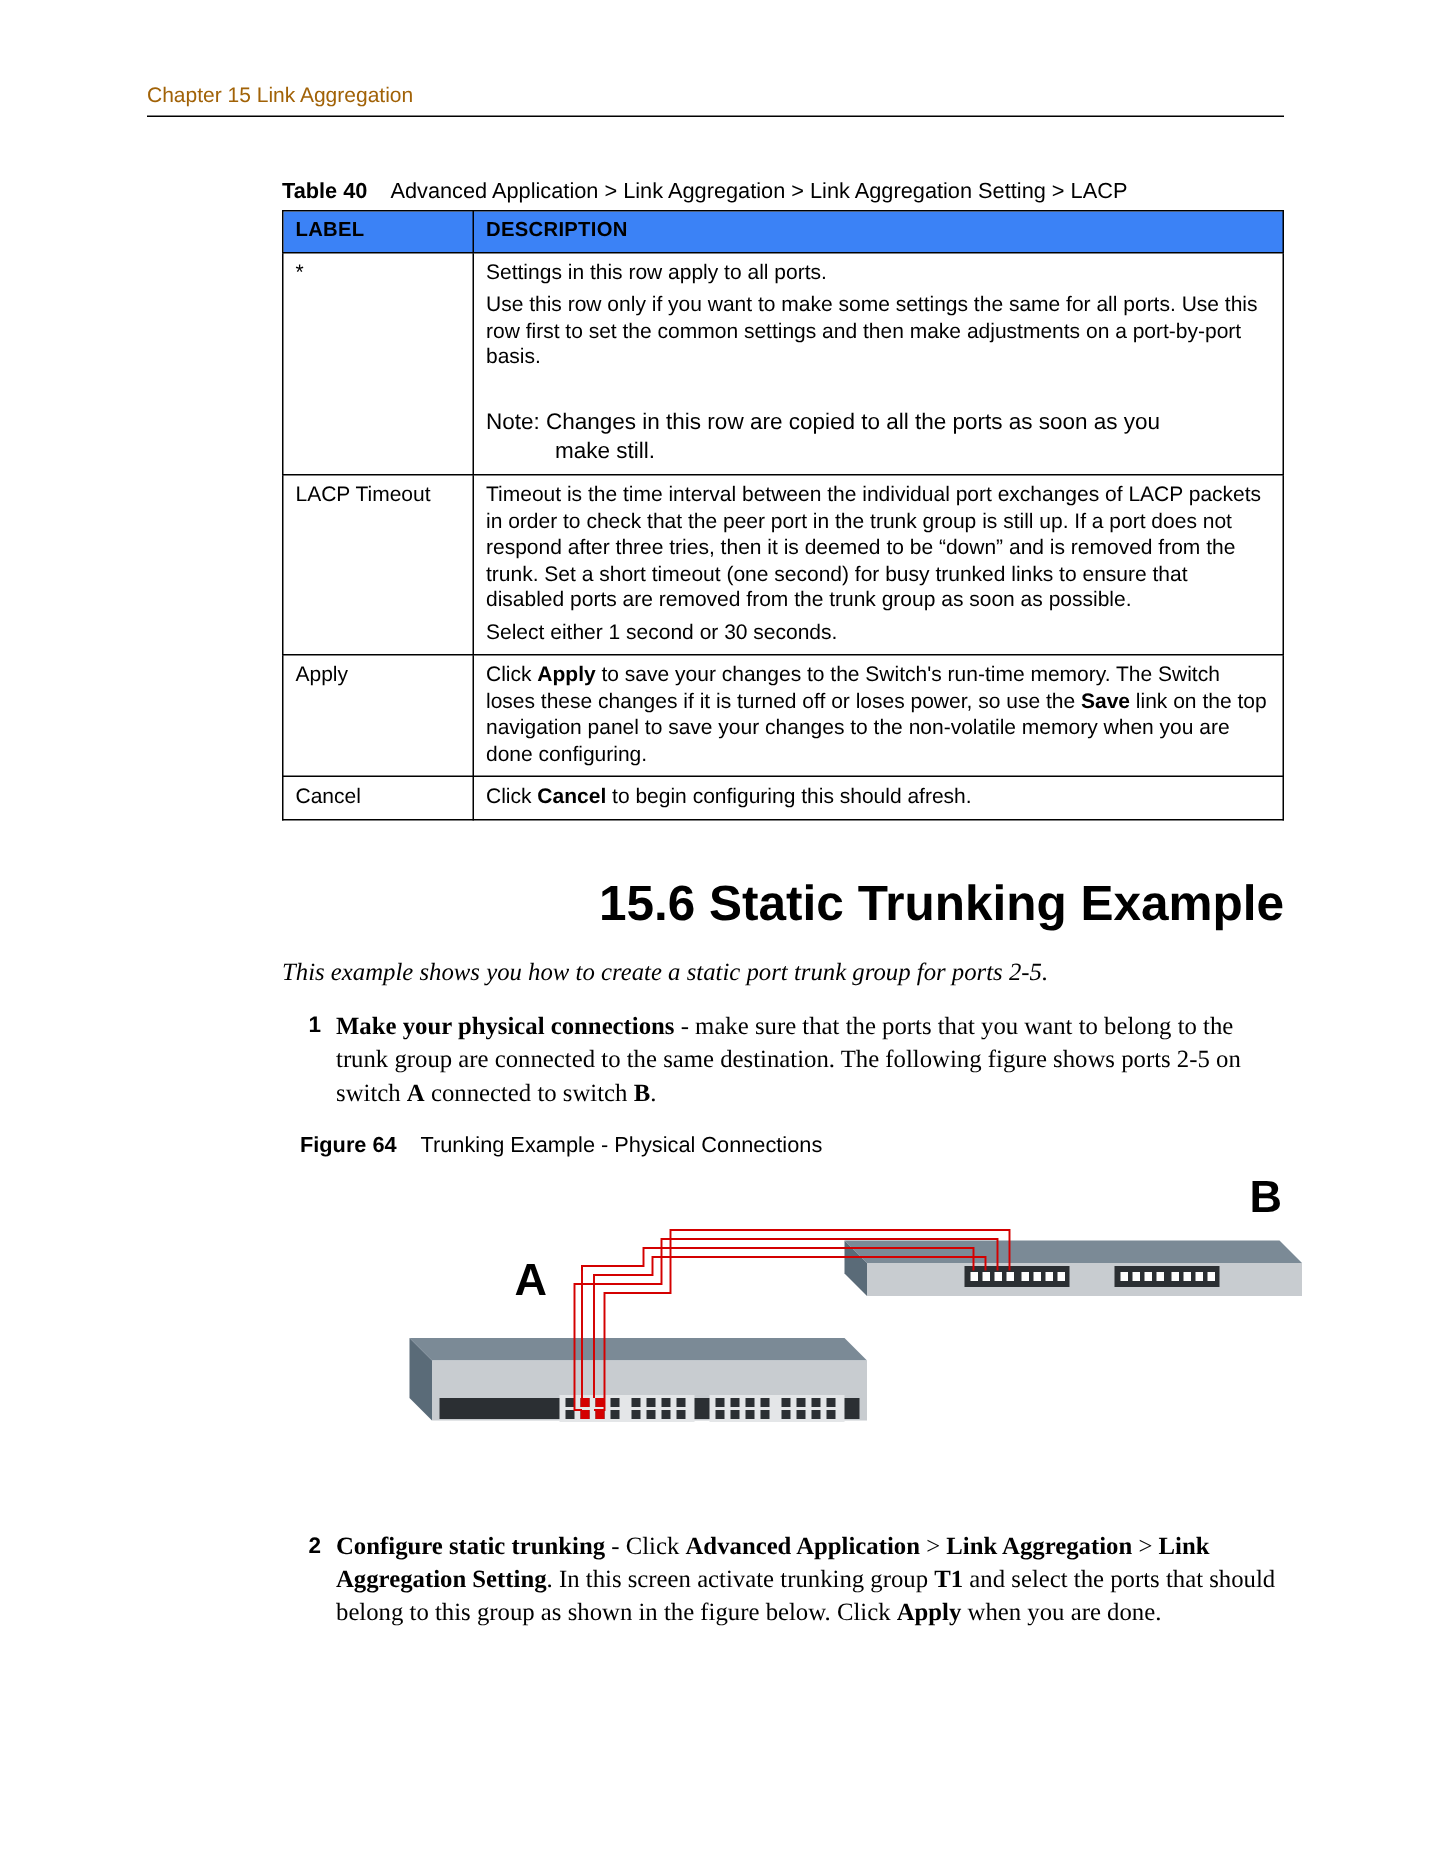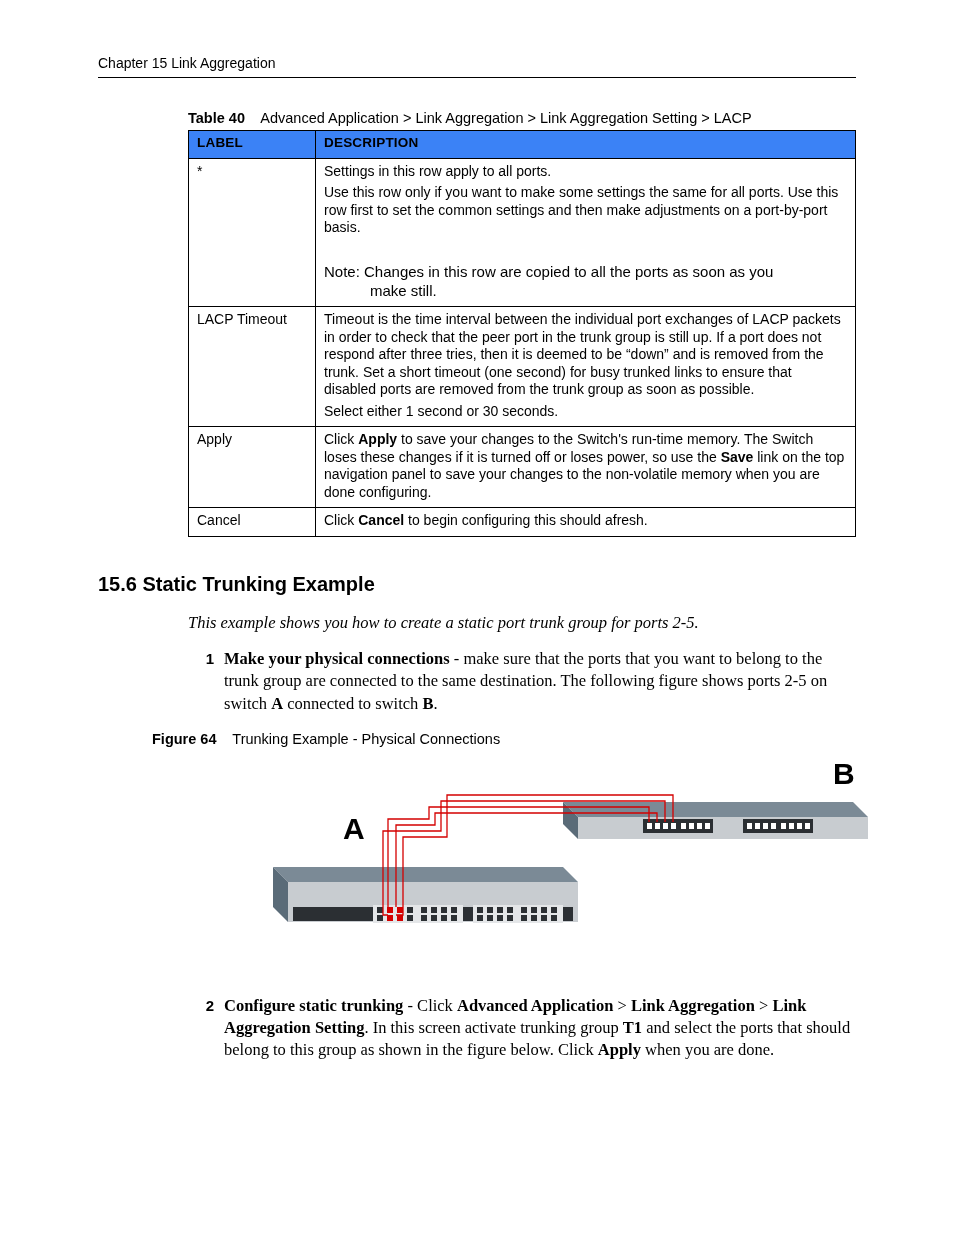--- a/index.html
+++ b/index.html
@@ -12,24 +12,24 @@
   }
   .page {
     width: 954px;
     height: 1235px;
     position: relative;
     box-sizing: border-box;
     padding: 55px 98px 0 98px;
   }
   .running-header {
     font-size: 14px;
-    color: #000000;
+    color: #a16207;
     padding-bottom: 6px;
     border-bottom: 1.5px solid #000;
-    margin-bottom: 32px;
+    margin-bottom: 42px;
   }
   .table-caption {
     font-size: 14.5px;
     margin-left: 90px;
     margin-bottom: 4px;
   }
   .table-caption .tlabel { font-weight: bold; }
   table.spec {
     border-collapse: collapse;
     width: calc(100% - 90px);
@@ -54,23 +54,24 @@
   .note-line {
     font-size: 15px;
     margin-top: 26px;
     padding-left: 0;
   }
   .note-indent { padding-left: 46px; display:block; }
   .b { font-weight: bold; }
 
   h2.section {
     font-family: Arial, Helvetica, sans-serif;
-    font-size: 20px;
+    font-size: 33px;
     font-weight: bold;
     margin: 0 0 16px 0;
+    text-align: right;
   }
   .body-text {
     font-family: "Times New Roman", Times, serif;
     font-size: 16.5px;
     line-height: 1.35;
     margin-left: 90px;
     margin-bottom: 14px;
     font-style: italic;
   }
   .step {
@@ -89,21 +90,21 @@
     flex: 0 0 26px;
     text-align: right;
     padding-right: 10px;
     padding-top: 1px;
   }
   .step .txt { flex: 1; }
   .sb { font-weight: bold; }
   .figure-caption {
     font-family: Arial, Helvetica, sans-serif;
     font-size: 14.5px;
-    margin-left: 54px;
+    margin-left: 102px;
     margin-top: 6px;
     margin-bottom: 10px;
   }
   .figure-caption .flabel { font-weight: bold; }
 
   
   .figure {
     margin-left: 115px;
     width: 660px;
     height: 210px;

